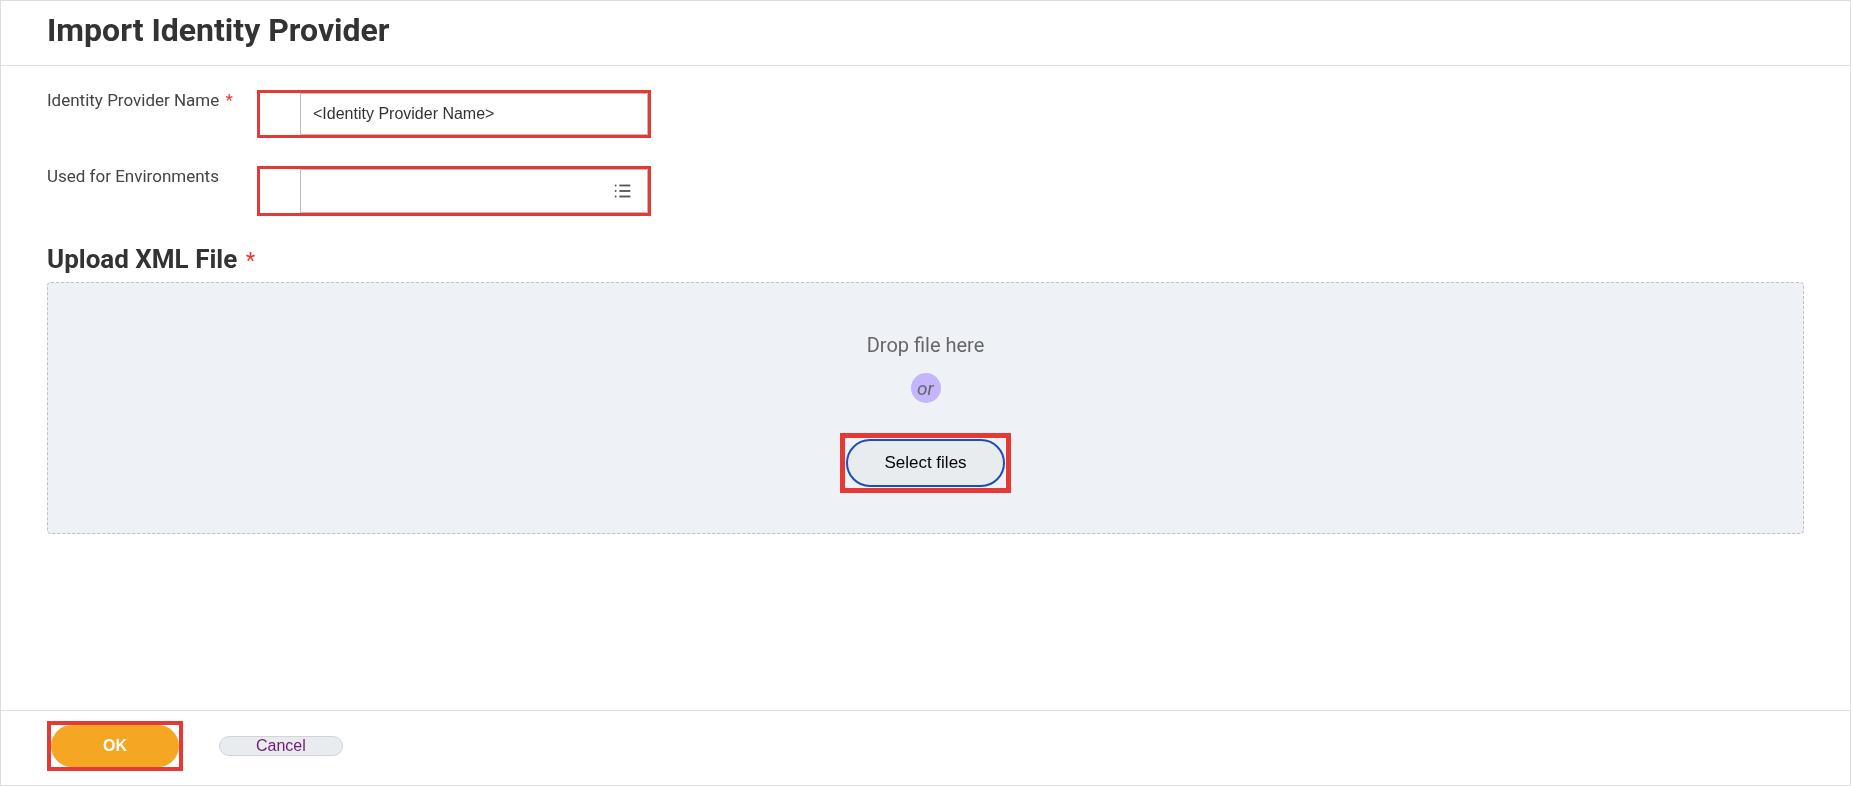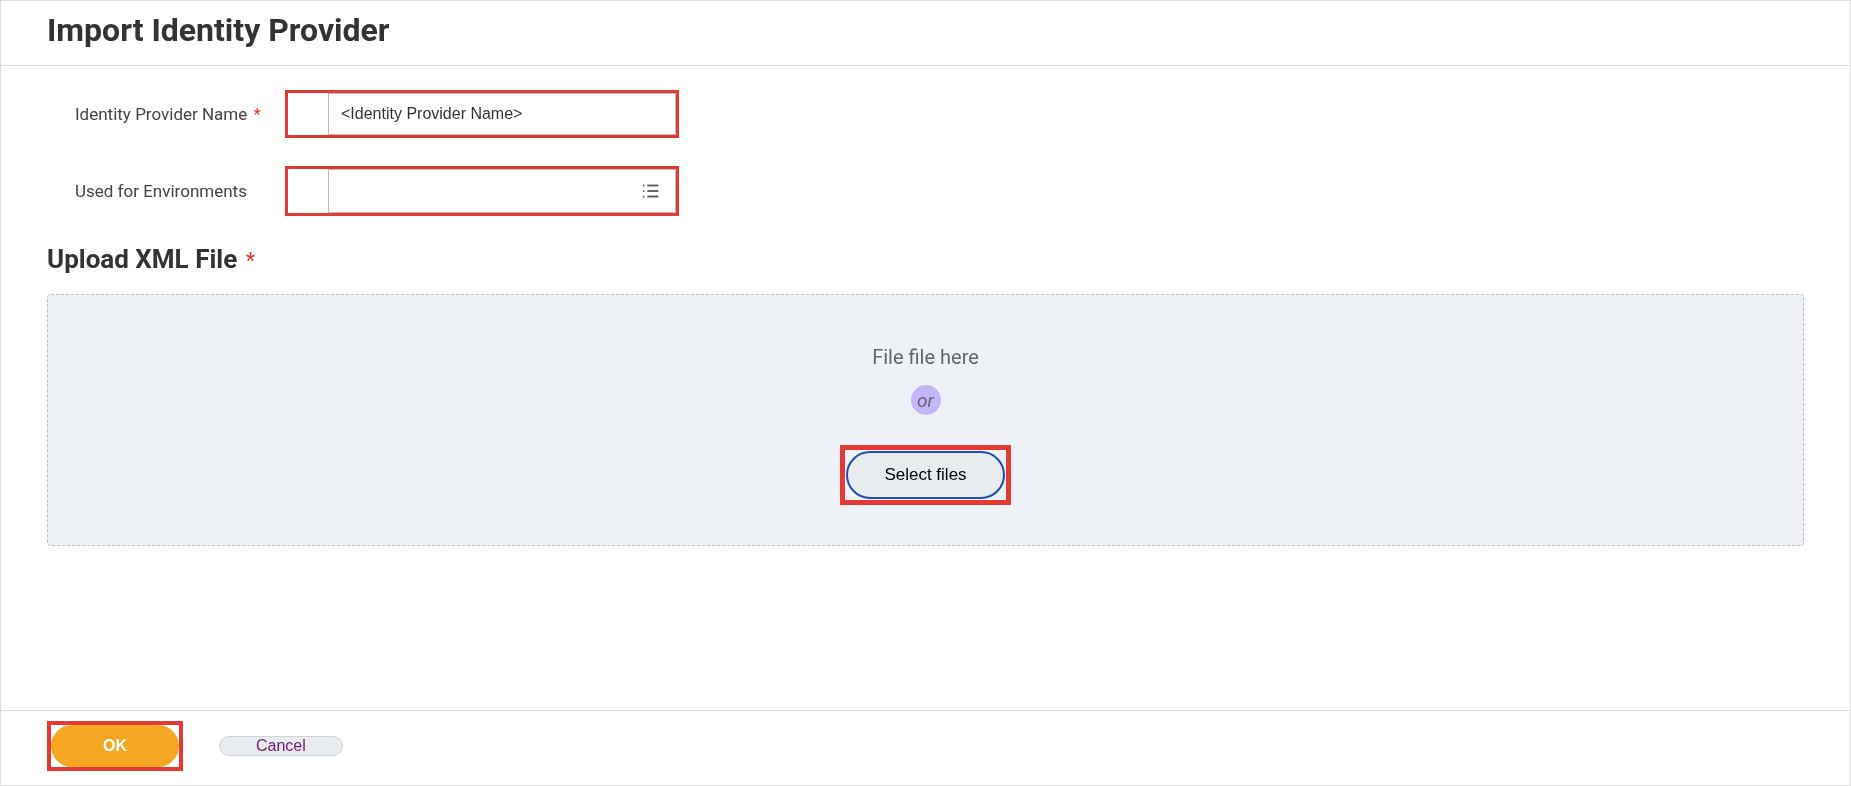--- a/index.html
+++ b/index.html
@@ -22,23 +22,21 @@
     .header h1 {
       font-size: 32px;
       font-weight: 700;
       color: #333;
     }
     .content {
       padding: 24px 46px 0 46px;
     }
     .form-row {
       display: flex;
-      align-items: center;
       margin-bottom: 28px;
-      margin-left: 28px;
     }
     .form-label {
       width: 210px;
       font-size: 17px;
       color: #444;
     }
     .required-asterisk {
       color: #e53935;
       margin-left: 2px;
     }
@@ -72,21 +70,21 @@
       top: 50%;
       transform: translateY(-50%);
       width: 22px;
       height: 22px;
       color: #555;
     }
     .section-title {
       font-size: 26px;
       font-weight: 700;
       color: #333;
-      margin-bottom: 20px;
+      margin-bottom: 8px;
     }
     .section-title .required-asterisk {
       font-size: 22px;
       font-weight: 400;
     }
     .dropzone {
       border: 1px dashed #c0c0c0;
       background: #eef2f6;
       border-radius: 4px;
       padding: 50px 20px 40px 20px;
@@ -201,21 +199,21 @@
         </span>
       </div>
     </div>
 
     <h2 class="section-title">
       <span>Upload XML File</span>
       <span class="required-asterisk">*</span>
     </h2>
 
     <div class="dropzone">
-      <div class="dropzone-text">File file here</div>
+      <div class="dropzone-text">Drop file here</div>
       <div class="or-circle">or</div>
       <div>
         <div class="select-files-highlight">
           <button class="select-files-btn">Select files</button>
         </div>
       </div>
     </div>
 
   </div>
 

